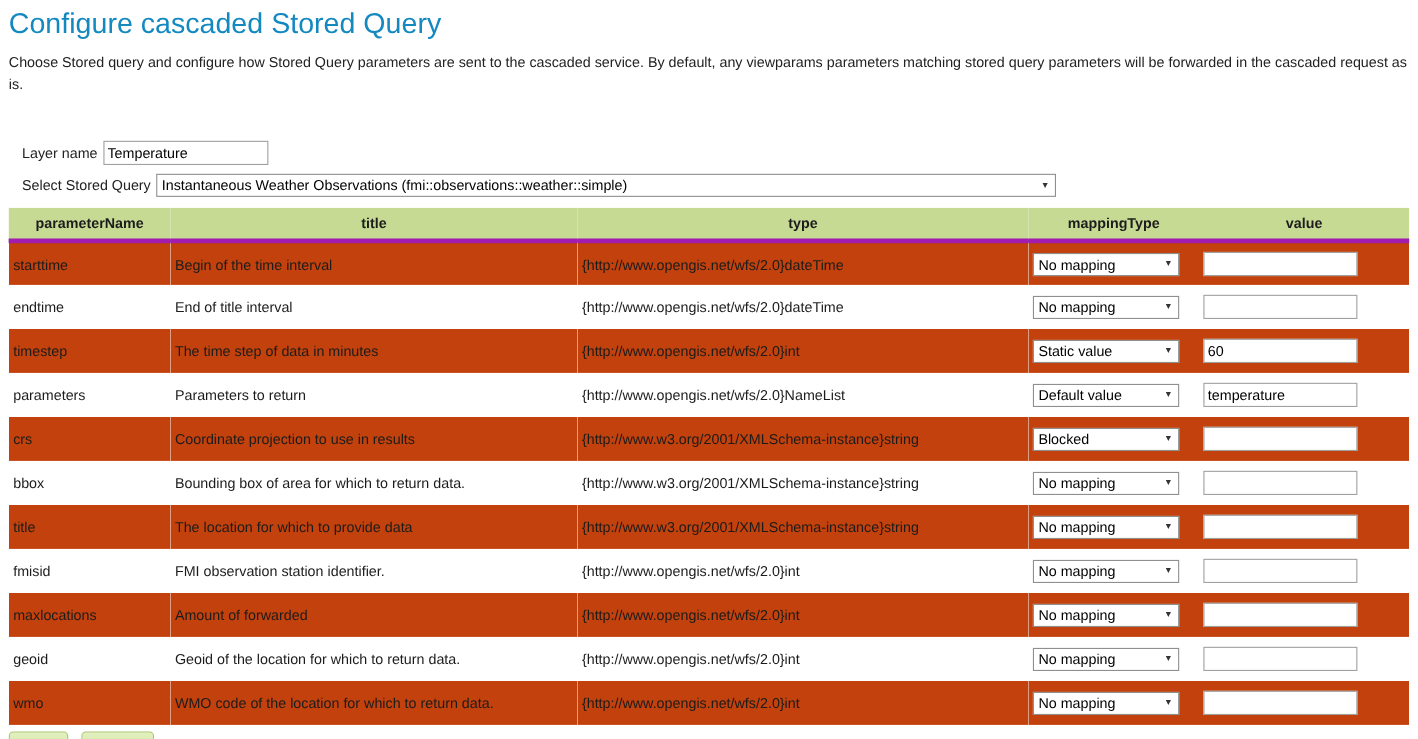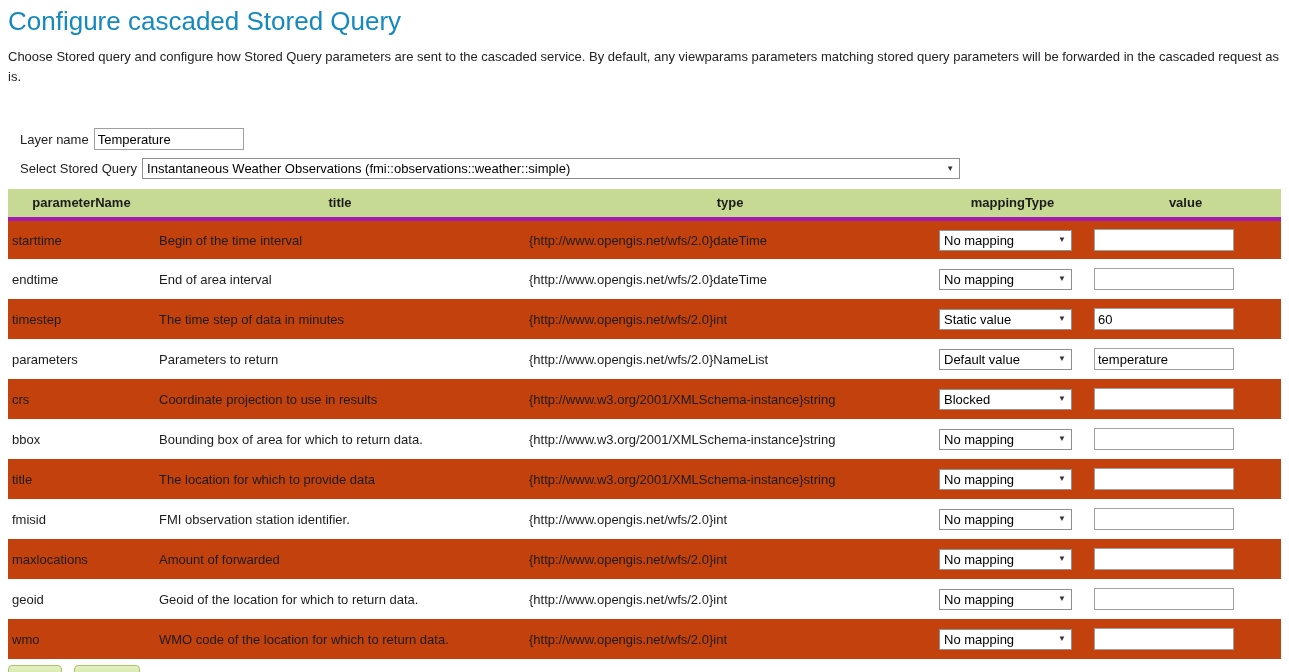--- a/index.html
+++ b/index.html
@@ -165,21 +165,21 @@
         <span class="sel-arrow">▼</span>
       </span>
     </td>
     <td>
       <input class="val-input" type="text" value="" style="">
     </td>
   </tr>
 
   <tr class="even">
     <td>endtime</td>
-    <td>End of area interval</td>
+    <td>End of title interval</td>
     <td>{http://www.opengis.net/wfs/2.0}dateTime</td>
     <td>
       <span class="selectbox mapping-select">
         <span class="sel-text">No mapping</span>
         <span class="sel-arrow">▼</span>
       </span>
     </td>
     <td>
       <input class="val-input" type="text" value="" style="">
     </td>

